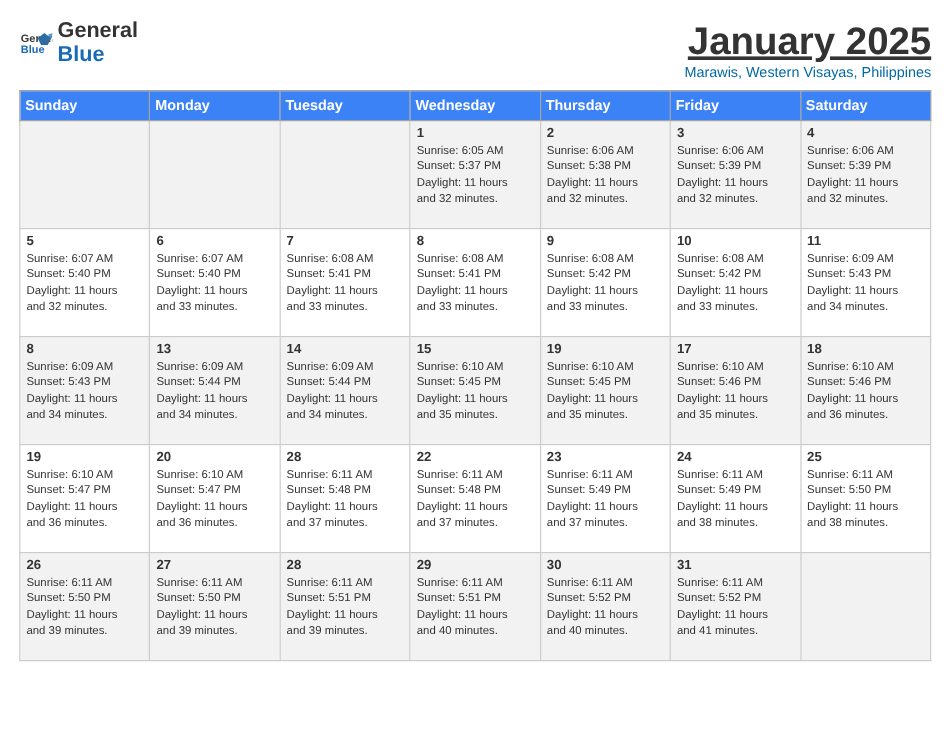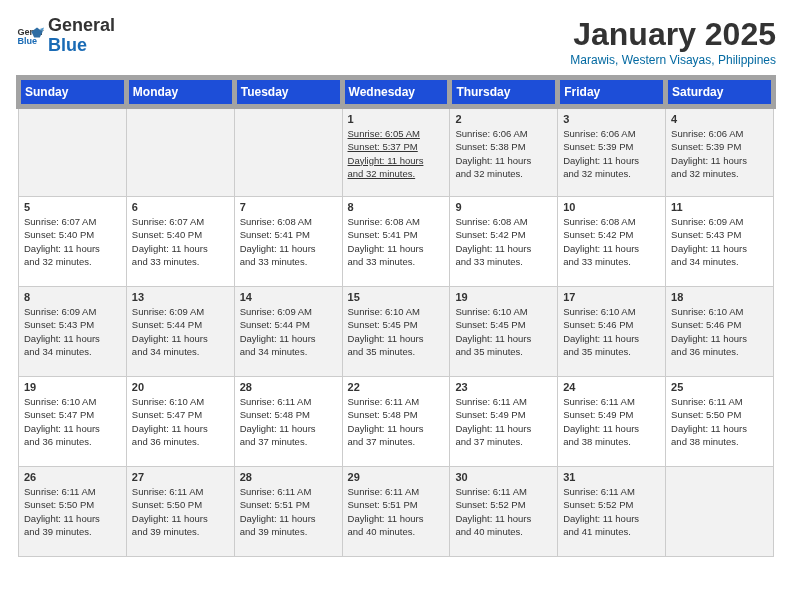--- a/index.html
+++ b/index.html
@@ -34,38 +34,39 @@
       width: 28px;
       height: 28px;
     }
     .title-block {
       text-align: right;
     }
     .calendar-title {
       font-size: 32px;
       font-weight: bold;
       color: #333;
+      text-decoration: underline;
     }
     .calendar-subtitle {
       font-size: 12px;
       color: #0369a1;
     }
     table {
       width: 100%;
       border-collapse: collapse;
       table-layout: fixed;
     }
     thead tr th {
-      background-color: #1d4ed8;
+      background-color: #3b82f6;
       color: #fff;
       font-size: 12px;
       font-weight: bold;
       padding: 5px 4px;
       text-align: left;
-      border: 5px solid #a3a3a3;
+      border: 1px solid #a3a3a3;
       margin-left: 32px;
     }
     tbody tr td {
       vertical-align: top;
       border: 1px solid #ccc;
       padding: 4px 5px;
       font-size: 10px;
       color: #333;
       min-height: 80px;
       height: 90px;
@@ -124,21 +125,21 @@
         <th>Saturday</th>
       </tr>
   </thead>
   <tbody id="calendar-body">
   <tr>
         <td></td>
         <td></td>
         <td></td>
         <td>
           <span class="day-number">1</span>
-          <div class="day-info" style="white-space: pre-line; text-decoration: underline;">Sunrise: 6:05 AM
+          <div class="day-info" style="white-space: pre-line;">Sunrise: 6:05 AM
 Sunset: 5:37 PM
 Daylight: 11 hours
 and 32 minutes.</div>
         </td>
         <td>
           <span class="day-number">2</span>
           <div class="day-info" style="white-space: pre-line;">Sunrise: 6:06 AM
 Sunset: 5:38 PM
 Daylight: 11 hours
 and 32 minutes.</div>

